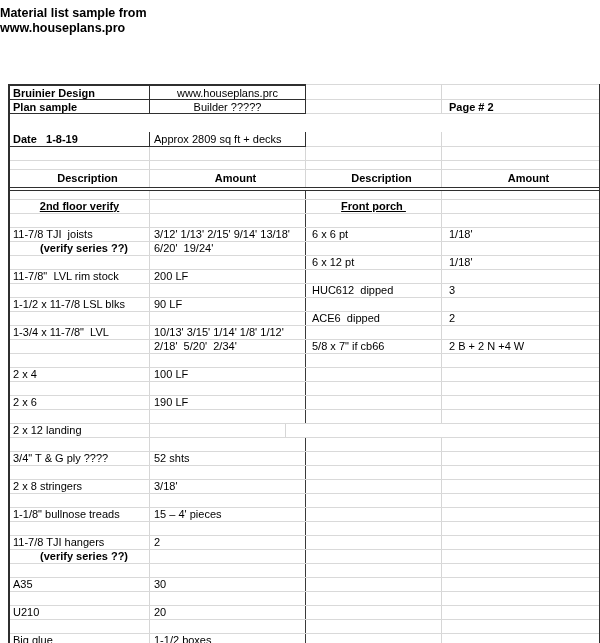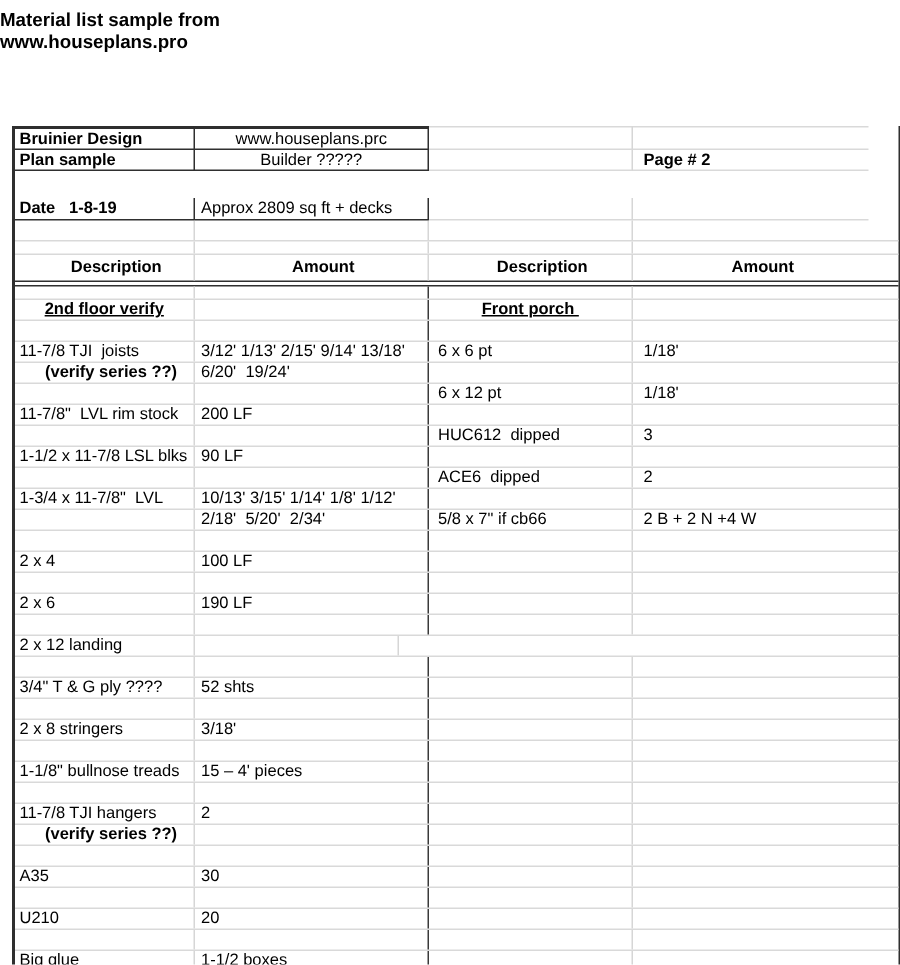--- a/index.html
+++ b/index.html
@@ -14,21 +14,21 @@
   .tbl{
     position:absolute;top:84px;left:8px;width:589px;
     border-left:2px solid #2f2f2f;border-right:2px solid #2f2f2f;border-bottom:2px solid #2f2f2f;
     box-sizing:content-box;
   }
   .row{display:flex;width:589px;}
   .c{
     box-sizing:border-box;overflow:hidden;white-space:pre;
     font-size:11px;line-height:13px;display:flex;align-items:center;
   }
-  .c1{width:120px;padding-left:3px;border-right:1px solid #d6d6d6;}
+  .c1{width:140px;padding-left:3px;border-right:1px solid #d6d6d6;}
   .c2{width:156px;padding-left:4px;border-right:1px solid #d6d6d6;}
   .c3{width:136px;padding-left:6px;border-right:1px solid #d6d6d6;}
   .c4{width:157px;padding-left:7px;}
   .row{border-bottom:1px solid #d9d9d9;}
   
   .hb{border-bottom:none;height:14px;}
   .hb .c{line-height:14px;}
   .hb .c1,.hb .c2{border-right:1.5px solid #2f2f2f;border-bottom:1.5px solid #2f2f2f;}
   .hb .c3,.hb .c4{border-bottom:1px solid #d9d9d9;}
   .hb1{height:16px;}
@@ -37,21 +37,21 @@
   .hb3{height:15px;margin-top:18px;}
   .r-empty{height:13px;}
   .r-thin{height:8px;}
   .hdr{height:17px;border-bottom:4px double #2f2f2f;}
   .hdr .c{font-weight:bold;justify-content:center;padding-left:16px;}
   .body{height:13px;}
   .body .c2{border-right:1.5px solid #3a3a3a;}
   .bold{font-weight:bold;}
   .ul{text-decoration:underline;}
   .ctr{justify-content:center;padding-left:0;}
-  .ind{padding-left:20px;}
+  .ind{padding-left:30px;}
 </style>
 </head>
 <body>
 
 <div class="title">
   <div>Material list sample from</div>
   <div>www.houseplans.pro</div>
 </div>
 
 <div class="tbl">

